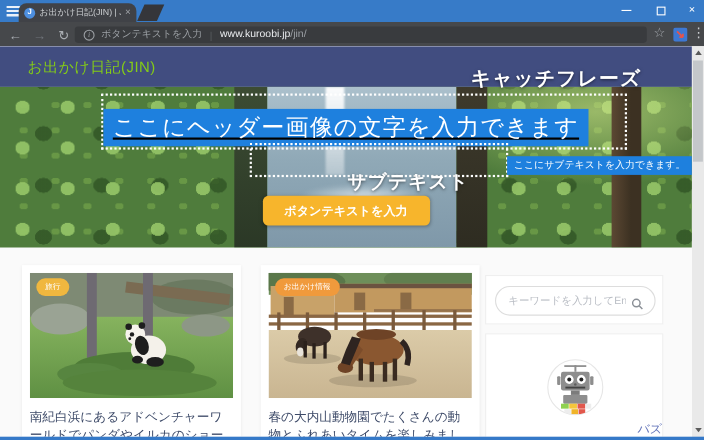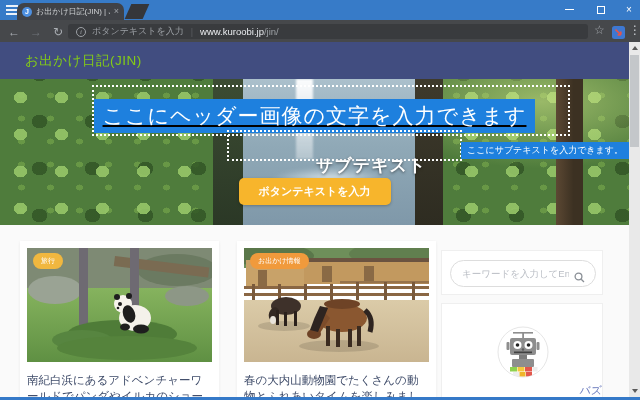--- a/index.html
+++ b/index.html
@@ -187,20 +187,21 @@
     <div class="abs foliage"></div>
     <div class="abs sunlit"></div>
     <div class="abs rock-l"></div>
     <div class="abs water"></div>
     <div class="abs waterfall"></div>
     <div class="abs foam"></div>
     <div class="abs rock-r"></div>
     <div class="abs trunk"></div>
   </div>
 
+  <div class="abs catch-label">キャッチフレーズ</div>
   <div class="abs dot-rect rect-main"></div>
   <div class="abs headline-row">
     <span class="headline">ここにヘッダー画像の文字を入力できます</span>
   </div>
   <div class="abs dot-rect rect-sub"></div>
   <div class="abs subtext-row">
     <span class="subtext">ここにサブテキストを入力できます。</span>
   </div>
   <div class="abs sub-label">サブテキスト</div>
   <button class="abs hero-btn">ボタンテキストを入力</button>

